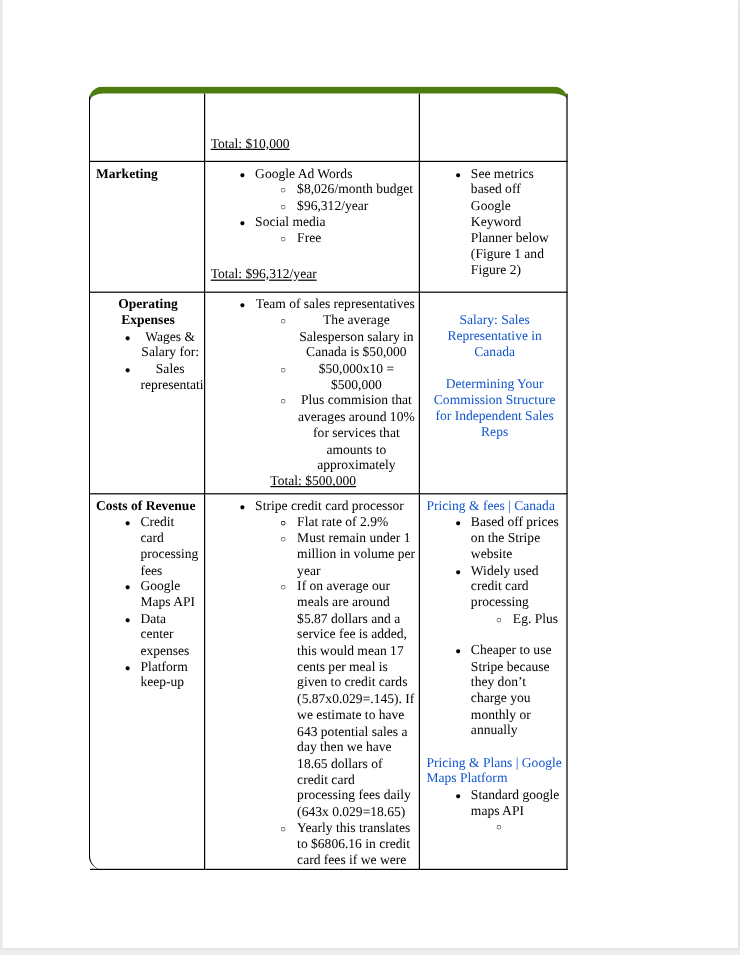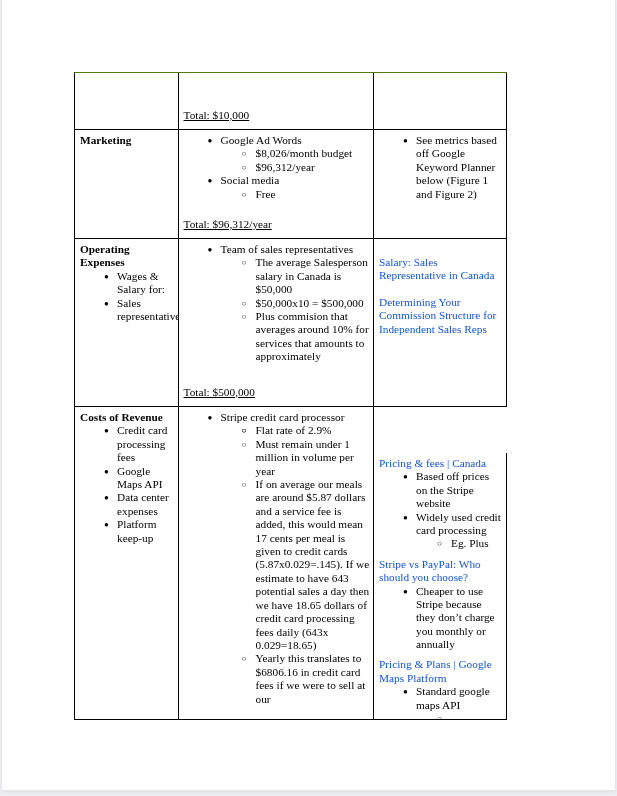--- a/index.html
+++ b/index.html
@@ -12,24 +12,25 @@
     overflow:hidden;
   }
   .page {
     position:absolute; left:2px; top:0;
     width:613px; height:790px;
     background:#ffffff;
     box-shadow:0 0 0 1px #e2e4e7, 0 2px 3px rgba(0,0,0,0.06);
   }
   .budget-table {
     position:absolute; left:72px; top:72px;
-    width:433px;
+    width:399px;
     border-left:1px solid #000;
-    border-top:1px solid #4d7c0f;
+    border-top:6px solid #4d7c0f;
     box-sizing:border-box;
+    border-radius:12px;
   }
   .trow { display:flex; }
   .tcell {
     box-sizing:border-box;
     border-right:1px solid #000;
     border-bottom:1px solid #000;
     overflow:hidden;
     display:flex; flex-direction:column;
     padding:4px 3px 7px 5px;
     font-size:11.3px;
@@ -74,21 +75,21 @@
           <div class="li lvl2"><span class="bullet">○</span><span class="li-text">$8,026/month budget</span></div>
           <div class="li lvl2"><span class="bullet">○</span><span class="li-text">$96,312/year</span></div>
           <div class="li lvl1"><span class="bullet">●</span><span class="li-text">Social media</span></div>
           <div class="li lvl2"><span class="bullet">○</span><span class="li-text">Free</span></div>
           <div class="total">Total: $96,312/year</div>
         </div>
         <div class="tcell" style="width: 152px;">
           <div class="li lvl1"><span class="bullet">●</span><span class="li-text">See metrics based off Google Keyword Planner below (Figure 1 and Figure 2)</span></div>
         </div>
       </div>
-      <div class="trow" style="height: 168px;">
+      <div class="trow" style="height: 168px; text-align: center;">
         <div class="tcell" style="width: 118px;">
           <div class="heading">Operating Expenses</div>
           <div class="li lvl1"><span class="bullet">●</span><span class="li-text">Wages &amp; Salary for:</span></div>
           <div class="li lvl1"><span class="bullet">●</span><span class="li-text">Sales representatives</span></div>
         </div>
         <div class="tcell" style="width: 224px;">
           <div class="li lvl1"><span class="bullet">●</span><span class="li-text">Team of sales representatives</span></div>
           <div class="li lvl2"><span class="bullet">○</span><span class="li-text">The average Salesperson salary in Canada is $50,000</span></div>
           <div class="li lvl2"><span class="bullet">○</span><span class="li-text">$50,000x10 = $500,000</span></div>
           <div class="li lvl2"><span class="bullet">○</span><span class="li-text">Plus commision that averages around 10% for services that amounts to approximately</span></div>
@@ -110,27 +111,26 @@
           <div class="li lvl1"><span class="bullet">●</span><span class="li-text">Platform keep-up</span></div>
         </div>
         <div class="tcell" style="width: 224px;">
           <div class="li lvl1"><span class="bullet">●</span><span class="li-text">Stripe credit card processor</span></div>
           <div class="li lvl2"><span class="bullet">○</span></div>
           <div class="li lvl2"><span class="bullet">○</span><span class="li-text">Flat rate of 2.9%</span></div>
           <div class="li lvl2"><span class="bullet">○</span><span class="li-text">Must remain under 1 million in volume per year</span></div>
           <div class="li lvl2"><span class="bullet">○</span><span class="li-text">If on average our meals are around $5.87 dollars and a service fee is added, this would mean 17 cents per meal is given to credit cards (5.87x0.029=.145).  If we estimate to have 643 potential sales a day then we have 18.65 dollars of credit card processing fees daily (643x 0.029=18.65)</span></div>
           <div class="li lvl2"><span class="bullet">○</span><span class="li-text">Yearly this translates to $6806.16 in credit card fees if we were to sell at our</span></div>
         </div>
-        <div class="tcell" style="width: 152px; margin-top: 46px;">
+        <div class="tcell" style="width: 152px;">
           <a class="link">Pricing &amp; fees | Canada</a>
           <div class="li lvl1"><span class="bullet">●</span><span class="li-text">Based off prices on the Stripe website</span></div>
           <div class="li lvl1"><span class="bullet">●</span><span class="li-text">Widely used credit card processing</span></div>
           <div class="li lvl2"><span class="bullet">○</span><span class="li-text">Eg. Plus</span></div>
           <div class="spacer"></div>
-          <a class="link">Stripe vs PayPal: Who should you choose?</a>
           <div class="li lvl1"><span class="bullet">●</span><span class="li-text">Cheaper to use Stripe because they don’t charge you monthly or annually</span></div>
           <div class="spacer"></div>
           <a class="link">Pricing &amp; Plans | Google Maps Platform</a>
           <div class="li lvl1"><span class="bullet">●</span><span class="li-text">Standard google maps API</span></div>
           <div class="li lvl2"><span class="bullet">○</span></div>
         </div>
       </div>
     </div>
 </div>
 

